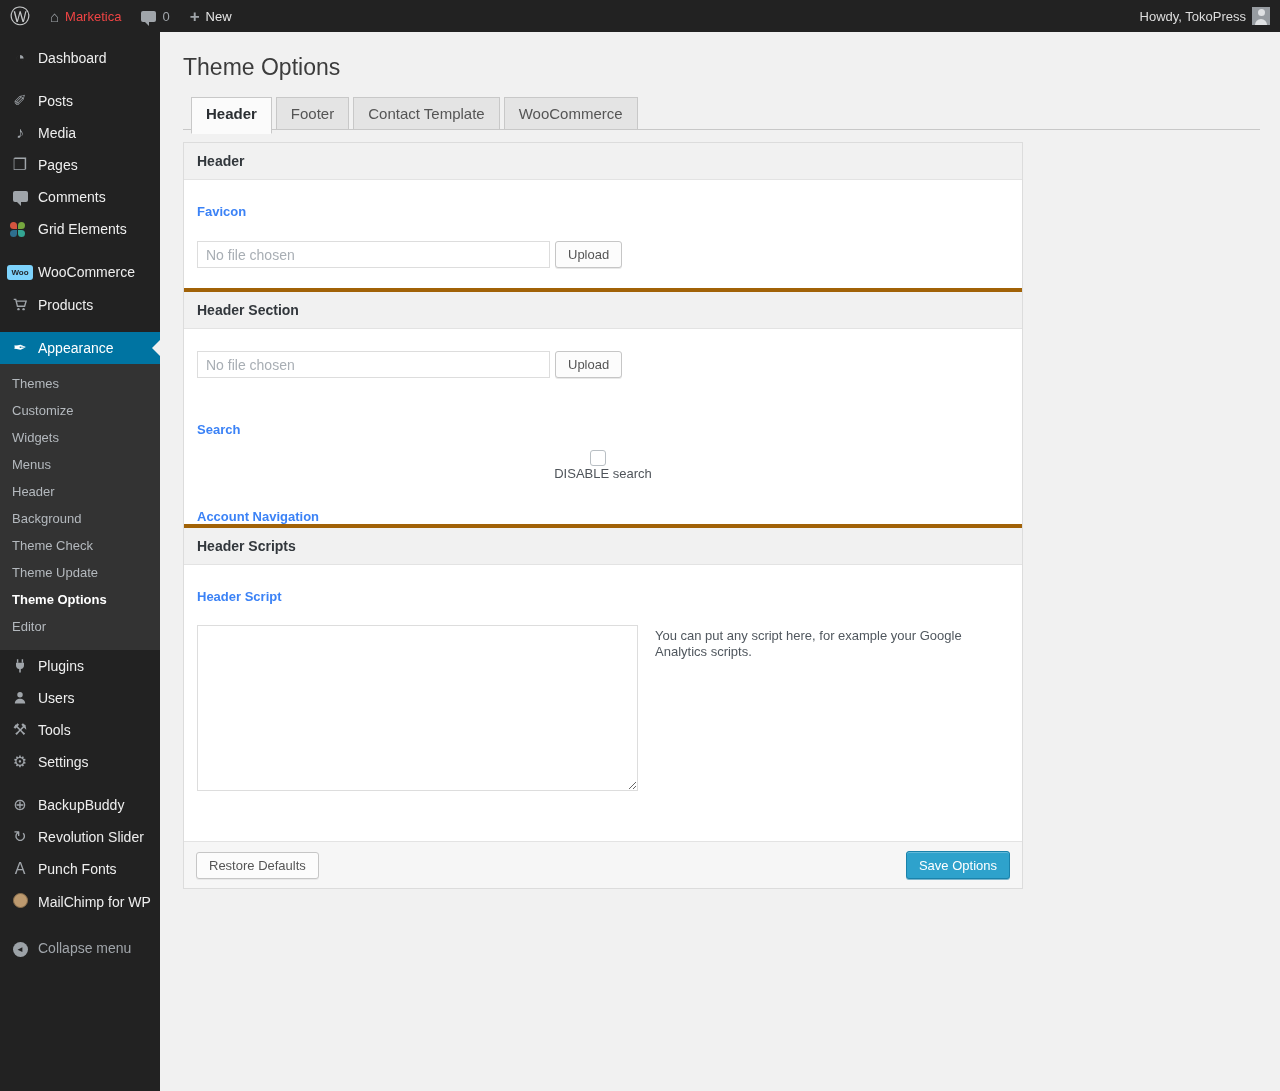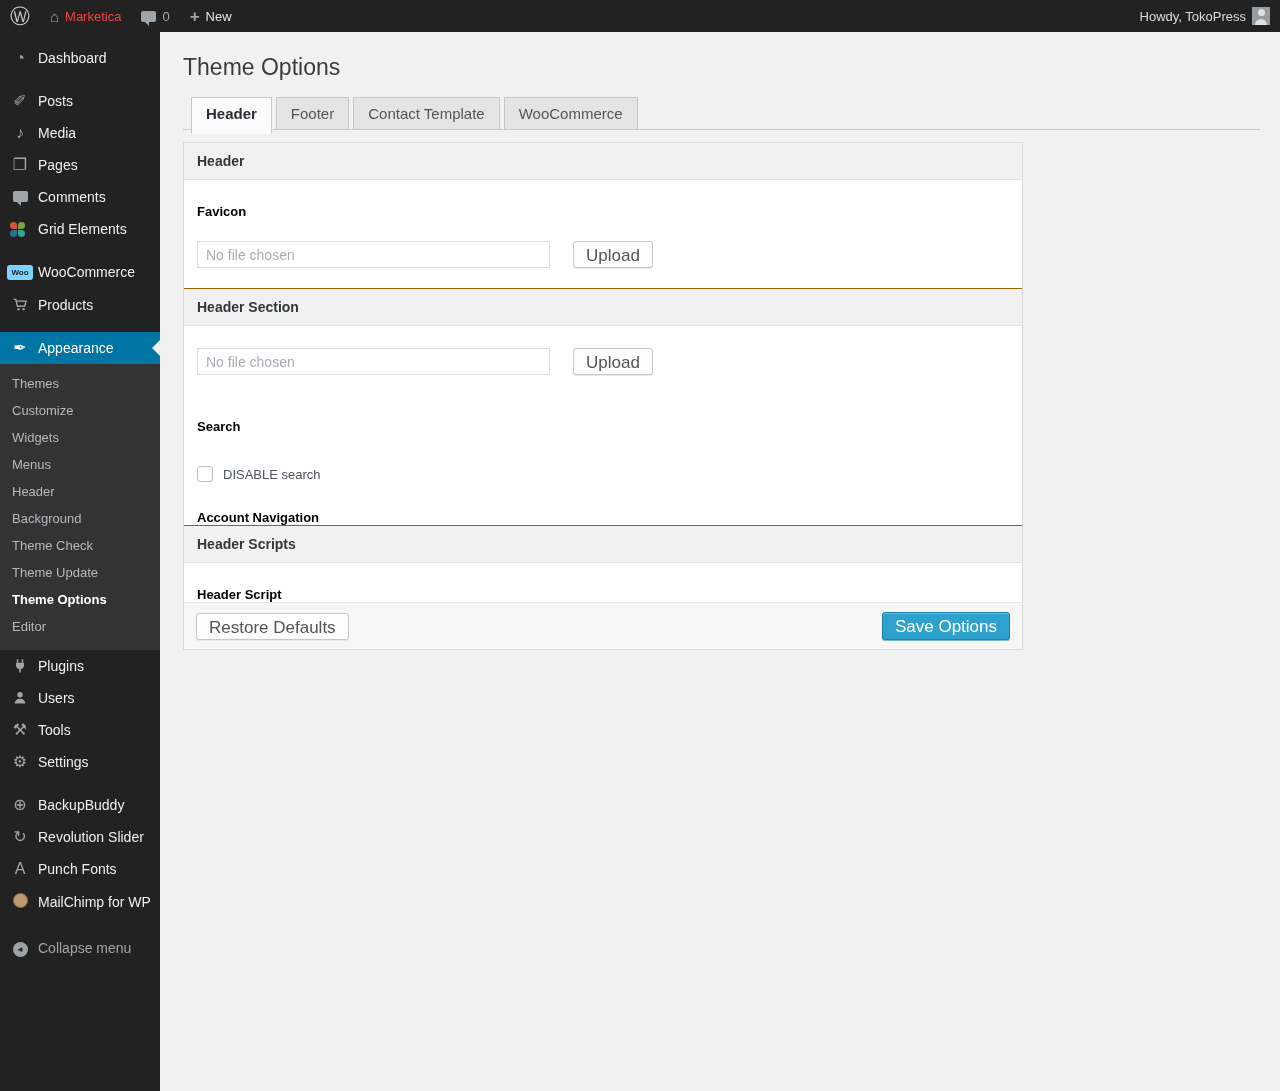--- a/index.html
+++ b/index.html
@@ -71,36 +71,36 @@
   .main { padding: 22px 20px 0 23px; flex: 1; }
   .page-title { font-size: 23px; font-weight: 400; color: #3c3c3c; margin: 0 0 16px; }
 
   .tabs-row { display: flex; align-items: flex-end; border-bottom: 1px solid #c8c8c8; padding-left: 8px; }
   .nav-tab { background: #e4e4e4; border: 1px solid #c8c8c8; margin: 0 4px -1px 0;
     padding: 7px 14px; font-size: 15px; color: #555; cursor: pointer; white-space: nowrap; }
   .nav-tab.active { background: #fbfbfb; border-bottom-color: #fbfbfb; color: #2b2f33;
     font-weight: bold; padding-bottom: 11px; margin-bottom: -5px; }
 
   .panel { width: 840px; margin-top: 12px; background: #fff; border: 1px solid #dcdcdc; }
-  .section-bar { background: #f1f1f1; border-top: 1px solid #a16207; border-bottom: 1px solid #e3e3e3;
+  .section-bar { background: #f1f1f1; border-top: 4px solid #a16207; border-bottom: 1px solid #e3e3e3;
     padding: 10px 13px; font-size: 14px; font-weight: bold; color: #32373c; }
   .panel > .section-bar:first-child { border-top: none; }
   .field { padding: 0 13px; }
-  .field-label { display: block; font-weight: bold; font-size: 13px; color: #000000; margin-top: 24px; }
-  .upload-row { display: flex; gap: 23px; margin-top: 22px; padding-bottom: 20px; }
+  .field-label { display: block; font-weight: bold; font-size: 13px; color: #3b82f6; margin-top: 24px; }
+  .upload-row { display: flex; gap: 5px; margin-top: 22px; padding-bottom: 20px; }
   .file-input { width: 353px; height: 27px; border: 1px solid #ddd; background: #fff;
     padding: 0 8px; font-size: 14px; color: #72777c; font-family: "Liberation Sans", sans-serif; }
   .file-input::placeholder { color: #a8aeb4; opacity: 1; }
-  .btn { border-radius: 3px; font-size: 17px; font-family: "Liberation Sans", sans-serif; cursor: pointer; }
+  .btn { border-radius: 3px; font-size: 13px; font-family: "Liberation Sans", sans-serif; cursor: pointer; }
   .btn-secondary { background: #fcfcfc; border: 1px solid #c6c6c6; color: #555;
     padding: 4px 12px; height: 27px; box-shadow: 0 1px 0 #e8e8e8; }
   .btn-primary { background: #2ea2cc; border: 1px solid #1a82ab; color: #fff;
     padding: 4px 12px; height: 28px;
     box-shadow: inset 0 1px 0 rgba(255,255,255,.25), 0 1px 0 rgba(0,116,162,.5); }
-  .checkbox-row { display: flex; align-items: center; font-size: 13px; color: #4f545a; margin-top: 32px; padding-bottom: 4px; }
+  .checkbox-row { display: flex; align-items: center; font-size: 13px; color: #4f545a; margin-top: 13px; padding-bottom: 4px; flex-direction: column; }
   .checkbox-row input[type="checkbox"] { appearance: none; -webkit-appearance: none;
     width: 16px; height: 16px; border: 1px solid #b9bfc4; border-radius: 3px; background: #fff;
     margin: 0 10px 0 0; cursor: pointer; }
   .cb-spacer { height: 14px; }
 
   .script-row { display: flex; gap: 17px; margin-top: 21px; padding-bottom: 50px; }
   .script-textarea { width: 441px; height: 166px; border: 1px solid #ddd; background: #fff;
     resize: both; font-family: "Liberation Mono", monospace; font-size: 13px; padding: 6px; color: #444; }
   .script-help { font-size: 13px; color: #50575e; width: 310px; line-height: 1.25; padding-top: 3px; }
 
@@ -300,20 +300,24 @@
 
         <div class="field">
           <span class="field-label">Account Navigation</span>
         </div>
 
 
         <div class="section-bar">Header Scripts</div>
 
         <div class="field">
           <span class="field-label">Header Script</span>
+          <div class="script-row">
+            <textarea class="script-textarea" style=""></textarea>
+            <div class="script-help">You can put any script here, for example your Google Analytics scripts.</div>
+          </div>
         </div>
 
         <div class="panel-footer">
           <button class="btn btn-secondary">Restore Defaults</button>
           <button class="btn btn-primary">Save Options</button>
         </div>
       </div>
     </div>
 
     <div class="page-footer">

